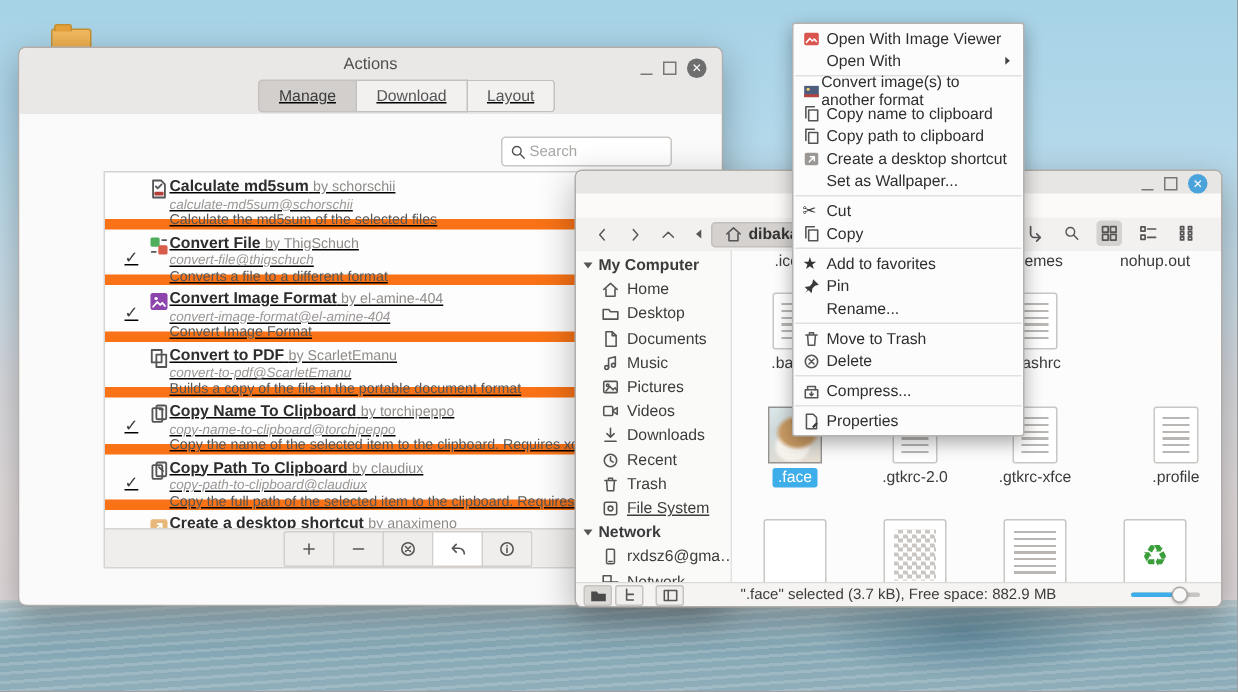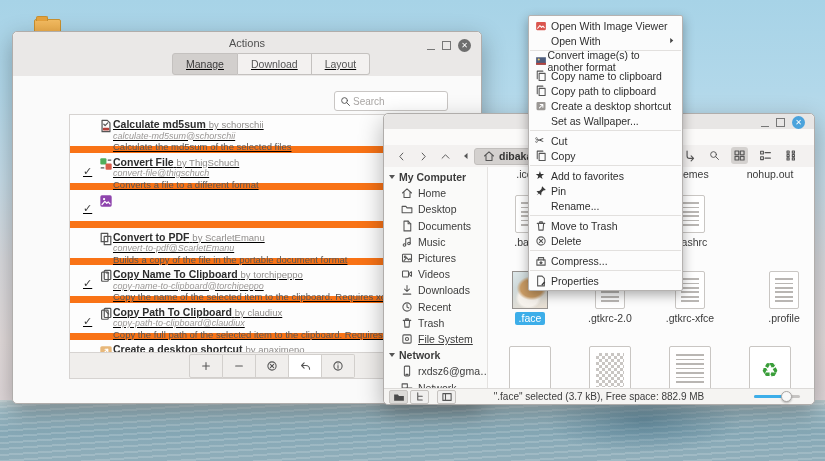--- a/index.html
+++ b/index.html
@@ -194,20 +194,25 @@
             </div>
             <div class="action-row">
               <span class="chk">✓</span>
               <span class="icon ">
                 <svg viewBox="0 0 16 16" width="14" height="14">
                   <rect fill="#8e44ad" x="1.5" y="1.5" width="13" height="13" rx="1.8"></rect>
                   <circle fill="#fff" cx="5.8" cy="5.8" r="1.3"></circle>
                   <path d="M3.5 12l3.2-3.6 2.2 2.2 1.6-1.6 2 2.4" style="stroke:#fff"></path>
                 </svg>
               </span>
+              <div class="atext">
+                <div class="l1"><b>Convert Image Format</b> <span class="by">by el-amine-404</span></div>
+                <div class="l2">convert-image-format@el-amine-404</div>
+                <div class="l3">Convert Image Format</div>
+              </div>
             </div>
             <div class="action-row">
               <span class="chk"></span>
               <span class="icon ">
                 <svg viewBox="0 0 16 16" width="14" height="14">
                   <rect x="2.5" y="1.5" width="7.5" height="9.5"></rect>
                   <rect x="6" y="5" width="7.5" height="9.5"></rect>
                 </svg>
               </span>
               <div class="atext">

